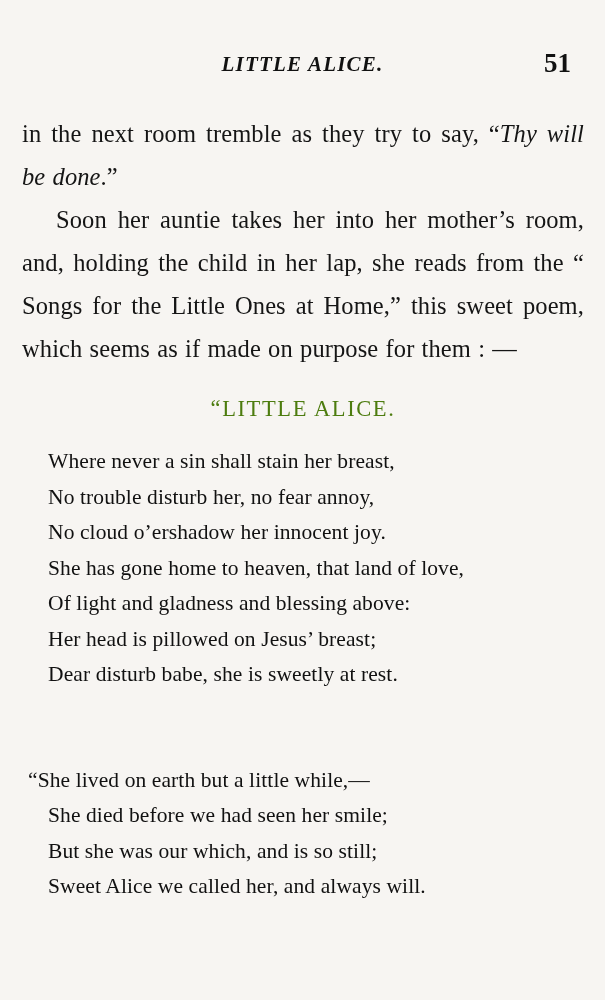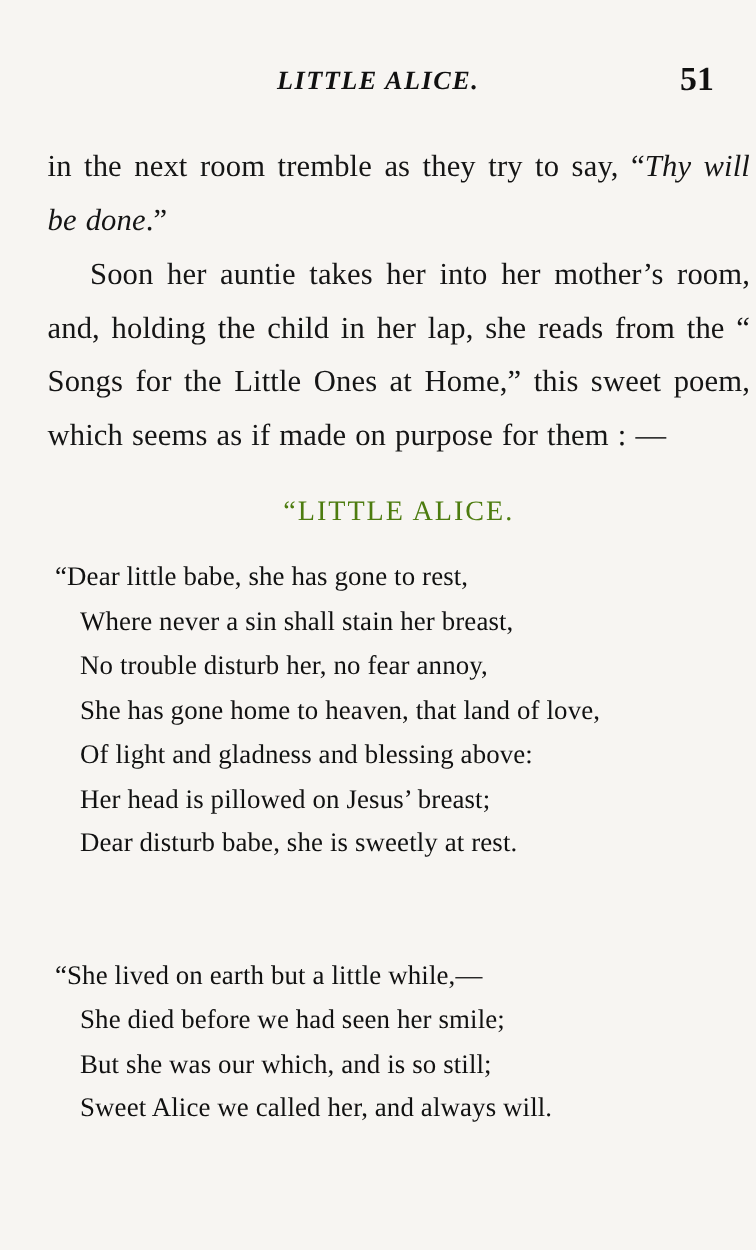--- a/index.html
+++ b/index.html
@@ -43,21 +43,21 @@
     position: absolute;
     right: 34px;
     top: -4px;
     font-size: 27px;
     font-weight: bold;
     color: #111;
   }
   .body-text {
     position: absolute;
     top: 112px;
-    left: 38px;
+    left: 22px;
     width: 562px;
   }
   .para {
     font-size: 24.5px;
     line-height: 43px;
     text-align: justify;
     text-justify: inter-word;
     margin: 0;
     letter-spacing: 0.1px;
     word-spacing: 1px;
@@ -110,23 +110,23 @@
 
   <div class="body-text">
 
     <p class="para"><span>in the next room tremble as they try to say, “</span><em>Thy will be done</em><span>.”</span></p>
 
     <p class="para"><span class="indent"></span><span>Soon her auntie takes her into her mother’s room, and, holding the child in her lap, she reads from the “ Songs for the Little Ones at Home,” this sweet poem, which seems as if made on purpose for them : —</span></p>
 
     <div class="poem-title">“LITTLE ALICE.</div>
 
     <div class="stanza stanza-1">
-      <span class="vline first">“Dear little babe, she has gone to rest,</span>
       <span class="vline rest">Where never a sin shall stain her breast,</span>
       <span class="vline rest">No trouble disturb her, no fear annoy,</span>
+      <span class="vline rest">No cloud o’ershadow her innocent joy.</span>
       <span class="vline rest">She has gone home to heaven, that land of love,</span>
       <span class="vline rest">Of light and gladness and blessing above:</span>
       <span class="vline rest">Her head is pillowed on Jesus’ breast;</span>
       <span class="vline rest">Dear disturb babe, she is sweetly at rest.</span>
     </div>
 
     <div class="stanza stanza-2">
       <span class="vline first">“She lived on earth but a little while,—</span>
       <span class="vline rest">She died before we had seen her smile;</span>
       <span class="vline rest">But she was our which, and is so still;</span>

